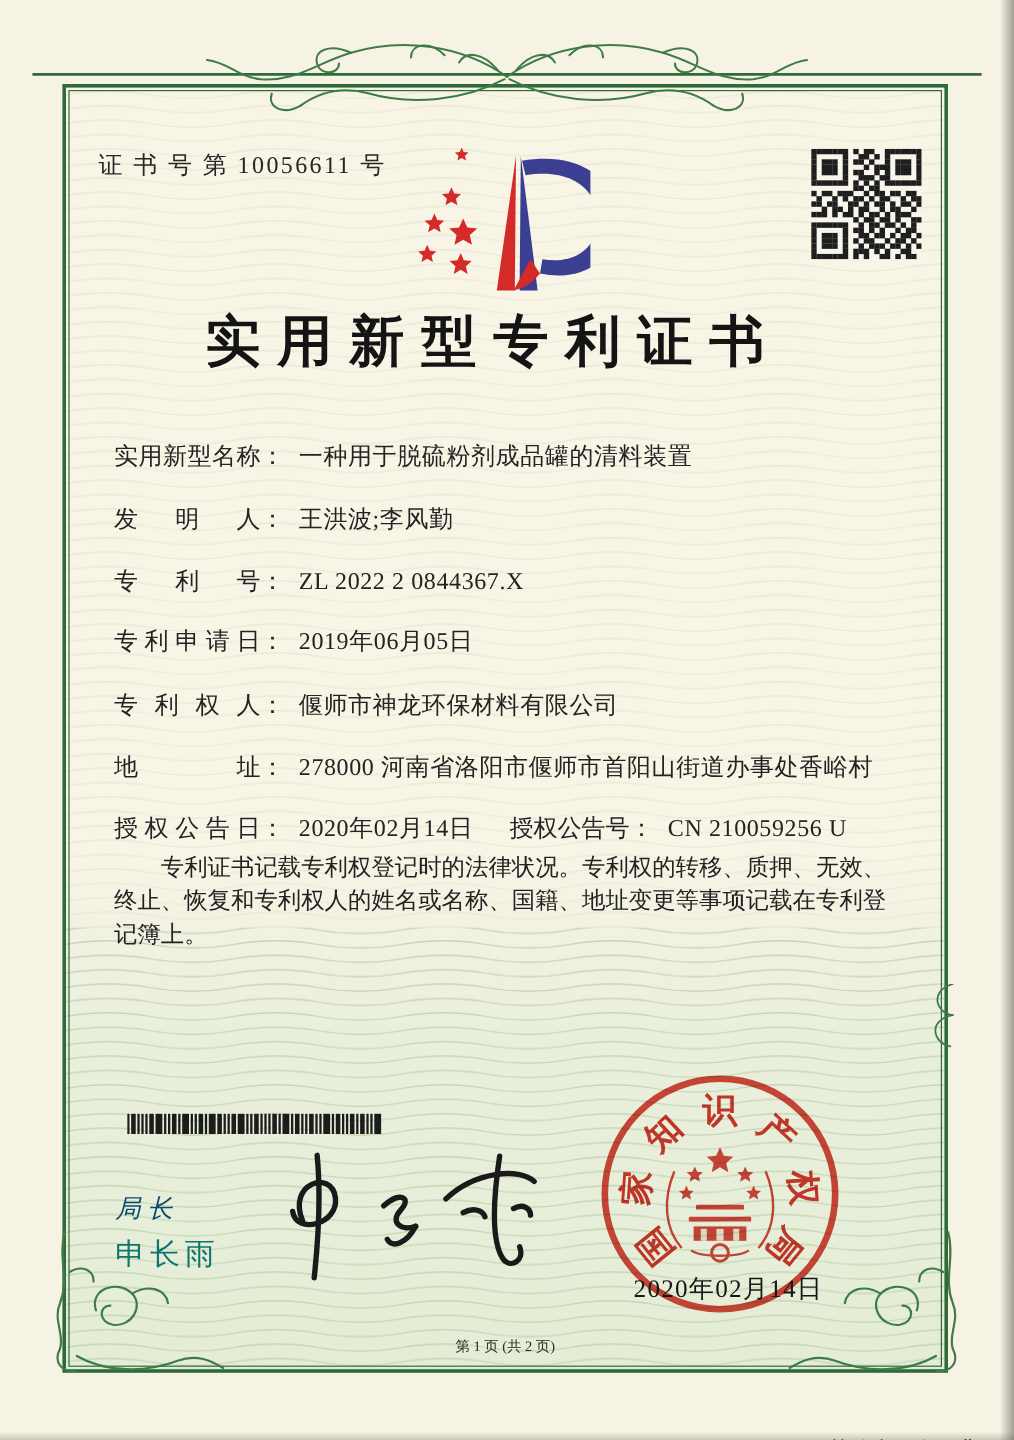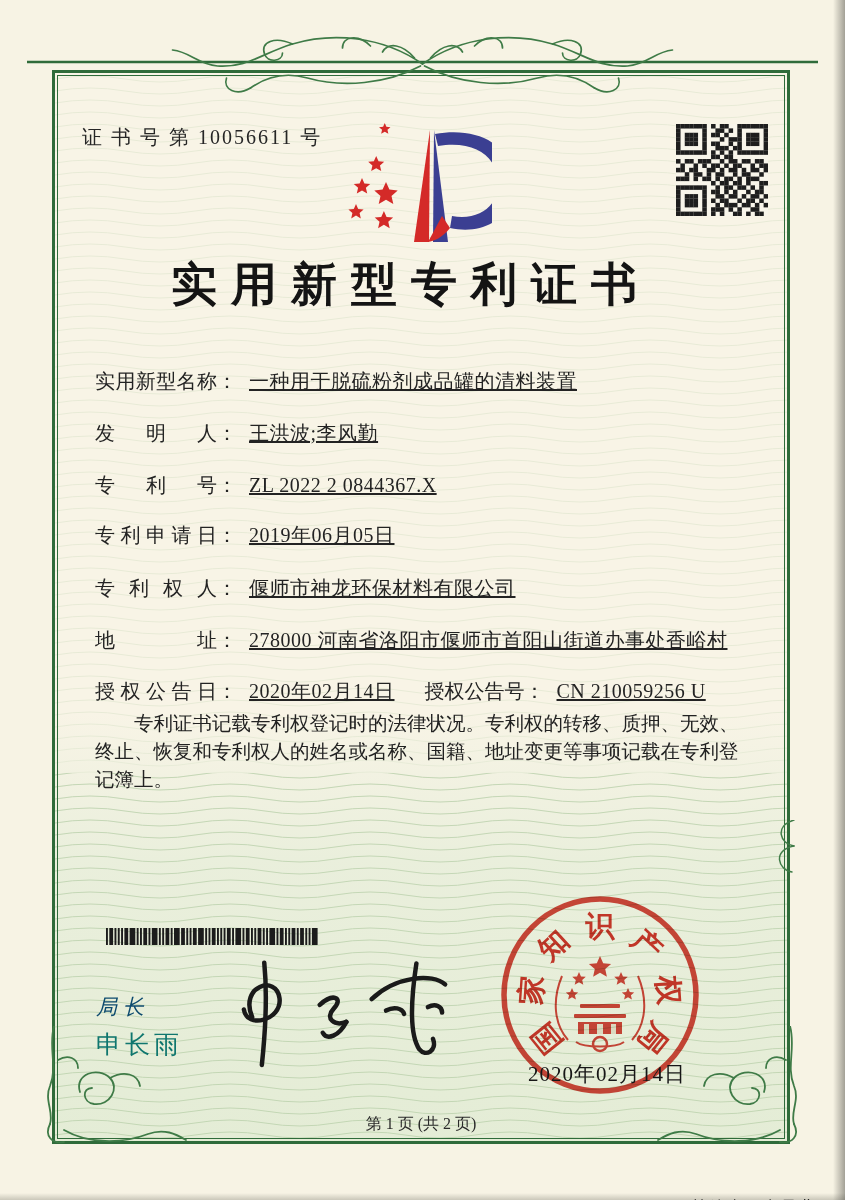--- a/index.html
+++ b/index.html
@@ -10,38 +10,38 @@
   .frame-outer{left:52px;top:70px;width:738px;height:1074px;border:3px solid #2f6b3a;box-sizing:border-box;}
   .frame-inner{position:absolute;left:2px;top:2px;right:2px;bottom:2px;border:1px solid #2f6b3a;}
   
   .cert-no{left:82px;top:124px;font-size:20px;letter-spacing:2px;color:#262626;}
   .title{left:0;top:254px;width:822px;text-align:center;font-size:46px;font-weight:bold;
          letter-spacing:14px;color:#141414;}
   
   .frow{left:95px;font-size:20px;line-height:30px;color:#232323;white-space:nowrap;}
   .flabel{display:inline-block;width:122px;text-align:justify;text-align-last:justify;vertical-align:top;}
   .fcolon{display:inline-block;margin-right:12px;}
-  .fvalue{letter-spacing:0.5px;text-decoration:underline;}
+  .fvalue{letter-spacing:0.5px;}
   .f2{margin-left:30px;}
   
   .paras{left:95px;top:710px;width:662px;font-size:19.5px;line-height:28px;color:#222;}
   .paras p{margin:0 0 6px 0;text-indent:2em;}
   
   .director-label{left:96px;top:993px;font-size:21px;letter-spacing:6px;color:#0c4a6e;font-family:"Liberation Sans","DejaVu Sans",sans-serif;font-style:italic;}
   .director-name{left:96px;top:1028px;font-size:25px;letter-spacing:4px;color:#0f766e;font-family:Liberation Serif, serif;}
   .seal-wrap{left:497px;top:892px;width:206px;height:206px;mix-blend-mode:multiply;}
   .seal-ch{position:absolute;left:calc(50% - 17px);top:calc(50% - 17px);width:34px;height:34px;
            line-height:34px;text-align:center;font-weight:bold;font-size:29px;color:#d43a2e;
            transform-origin:50% 50%;}
   .c0{transform:rotate(-129deg) translateY(-69px);} .c1{transform:rotate(-86deg) translateY(-69px);}
   .c2{transform:rotate(-43deg) translateY(-69px);}  .c3{transform:rotate(0deg) translateY(-69px);}
   .c4{transform:rotate(43deg) translateY(-69px);}   .c5{transform:rotate(86deg) translateY(-69px);}
   .c6{transform:rotate(129deg) translateY(-69px);}
   .seal-date{left:502px;top:1060px;width:210px;text-align:center;font-size:21px;letter-spacing:1px;color:#161616;z-index:6;}
-  .page-info{left:52px;top:1114px;width:738px;text-align:center;font-size:16px;color:#2a2a2a;}
+  .page-info{left:52px;top:1114px;width:738px;text-align:center;font-size:12px;color:#2a2a2a;}
   .back-note{left:0;top:1156px;width:834px;text-align:right;font-size:18px;color:#222;margin-top:40px;}
   .scan-shadow-r{right:0;top:0;width:12px;height:100%;background:linear-gradient(to right,rgba(0,0,0,0),rgba(60,60,55,0.45));z-index:9;}
   .scan-shadow-b{left:0;bottom:0;width:100%;height:7px;background:linear-gradient(to bottom,rgba(0,0,0,0),rgba(70,70,60,0.25));z-index:9;}
 </style>
 </head>
 <body>
 
 <svg class="abs" style="left:55px;top:73px;z-index:0" width="732" height="1068" xmlns="http://www.w3.org/2000/svg">
   <defs>
     <pattern id="wv" width="140" height="12" patternUnits="userSpaceOnUse">

